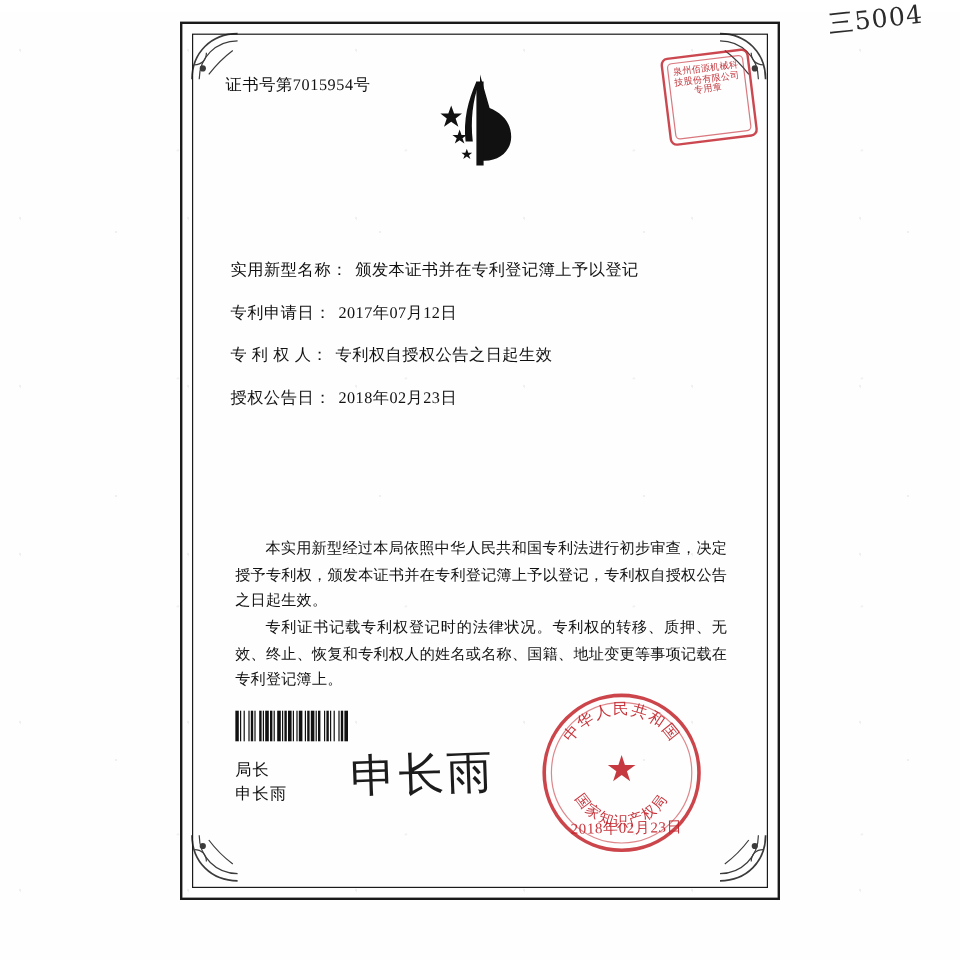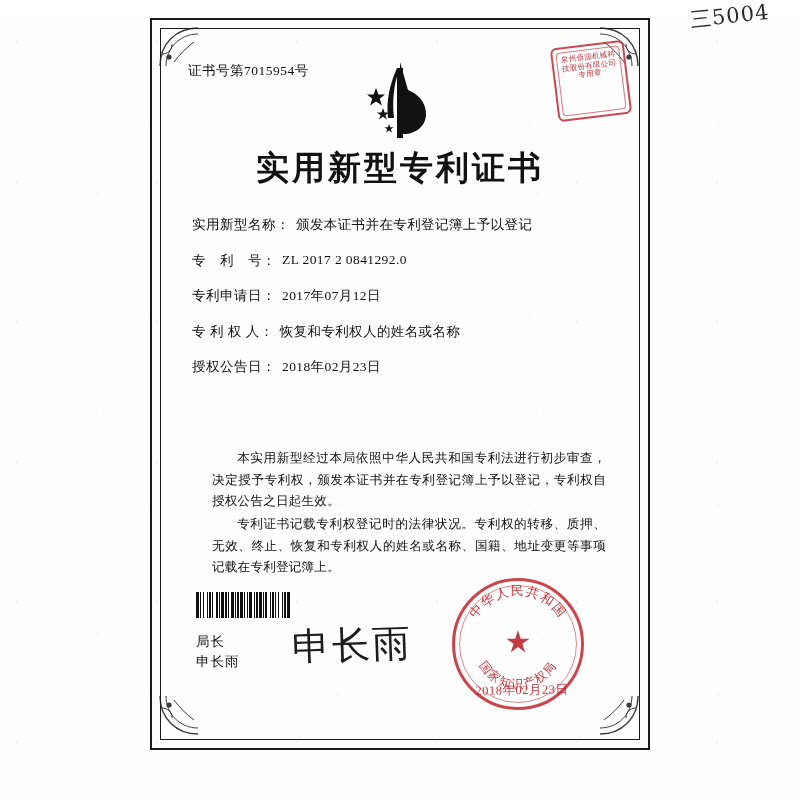--- a/index.html
+++ b/index.html
@@ -152,21 +152,21 @@
 
   
   .fields {
     position: absolute;
     left: 192px;
     top: 216px;
     width: 420px;
   }
   .field-row {
     display: flex;
-    align-items: flex-start;
+    align-items: center;
     margin-bottom: 17.5px;
     font-size: 13.5px;
   }
   .field-label {
     white-space: nowrap;
     letter-spacing: .5px;
   }
   .field-value {
     margin-left: 6px;
     letter-spacing: .4px;
@@ -177,22 +177,23 @@
     position: absolute;
     left: 196px;
     top: 448px;
     width: 410px;
     font-size: 12.6px;
     line-height: 1.72;
     text-align: justify;
     letter-spacing: .2px;
   }
   .body-text p {
-    margin: 0 0 1px 16px;
+    margin: 0 0 1px 0;
     text-indent: 2em;
+    font-family: Liberation Mono, monospace;
   }
 
   
   .barcode {
     position: absolute;
     left: 196px;
     top: 592px;
     width: 176px;
     height: 26px;
     display: flex;
@@ -368,38 +369,33 @@
     <svg viewBox="0 0 90 82" width="90" height="82">
       <path d="M44 2 L52 30 C62 34 70 42 70 54 C70 66 60 74 48 74 L44 74 Z" fill="#111"></path>
       <path d="M41 8 L41 78 L47 78 L47 8 Z" fill="#111"></path>
       <path d="M41 8 C34 24 30 40 32 58 L38 58 C36 40 38 24 43 10 Z" fill="#111"></path>
       <polygon points="20,28 22.4,34.6 29,34.6 23.7,38.8 26,45.6 20,41.4 14,45.6 16.3,38.8 11,34.6 17.6,34.6" fill="#111"></polygon>
       <polygon points="27,48 28.6,52.4 33,52.4 29.4,55.2 31,59.6 27,56.8 23,59.6 24.6,55.2 21,52.4 25.4,52.4" fill="#111"></polygon>
       <polygon points="33,64 34.2,67.2 37.5,67.2 34.8,69.3 36,72.5 33,70.5 30,72.5 31.2,69.3 28.5,67.2 31.8,67.2" fill="#111"></polygon>
     </svg>
   </div>
 
-  <div class="main-title">实用新型专利证书</div>
 
   <div class="fields">
     <div class="field-row">
       <span class="field-label">实用新型名称：</span>
       <span class="field-value">颁发本证书并在专利登记簿上予以登记</span>
     </div>
     <div class="field-row">
-      <span class="field-label">专　利　号：</span>
-      <span class="field-value">ZL 2017 2 0841292.0</span>
-    </div>
-    <div class="field-row">
       <span class="field-label">专利申请日：</span>
       <span class="field-value">2017年07月12日</span>
     </div>
     <div class="field-row">
       <span class="field-label">专 利 权 人：</span>
-      <span class="field-value">恢复和专利权人的姓名或名称</span>
+      <span class="field-value">专利权自授权公告之日起生效</span>
     </div>
     <div class="field-row">
       <span class="field-label">授权公告日：</span>
       <span class="field-value">2018年02月23日</span>
     </div>
   </div>
 
   <div class="body-text">
     <p>本实用新型经过本局依照中华人民共和国专利法进行初步审查，决定授予专利权，颁发本证书并在专利登记簿上予以登记，专利权自授权公告之日起生效。</p>
     <p>专利证书记载专利权登记时的法律状况。专利权的转移、质押、无效、终止、恢复和专利权人的姓名或名称、国籍、地址变更等事项记载在专利登记簿上。</p>

